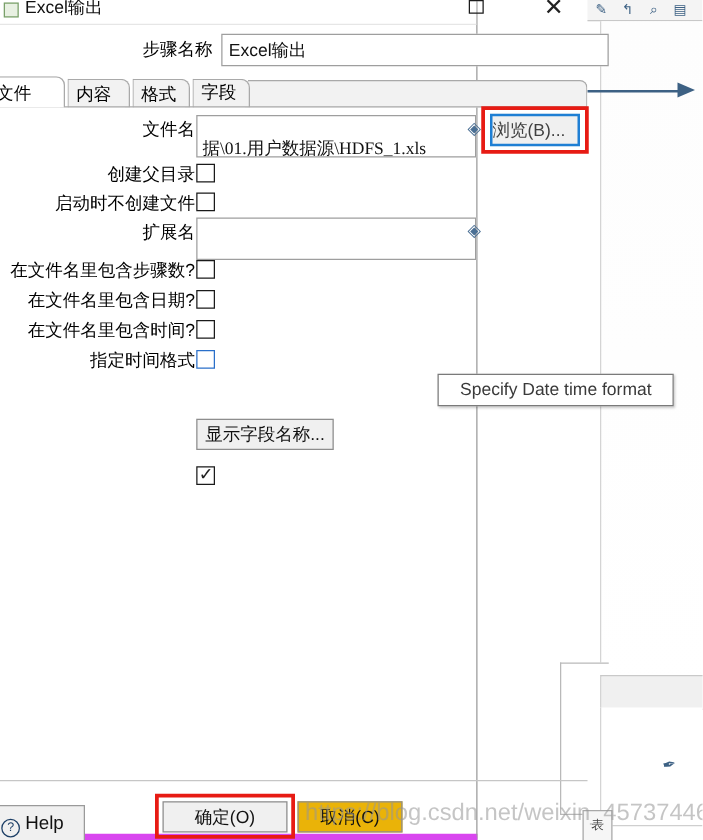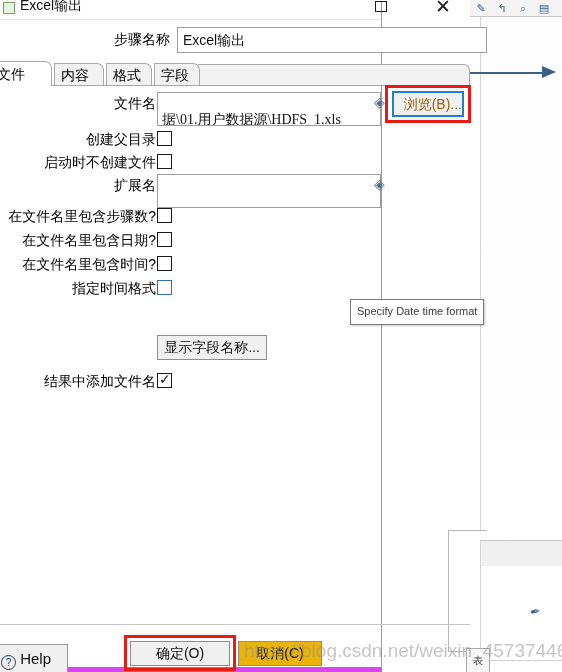--- a/index.html
+++ b/index.html
@@ -226,21 +226,21 @@
   .tab.active {
     background: #ffffff;
     top: 0;
     height: 25px;
     line-height: 24px;
     z-index: 3;
   }
   #tab-0 { left: -10px; width: 62px; }
   #tab-1 { left: 54px; width: 50px; }
   #tab-2 { left: 106px; width: 46px; }
-  #tab-3 { left: 154px; width: 46px; }
+  #tab-3 { left: 154px; width: 46px; font-family: Liberation Mono, monospace; }
   #tab-rest {
     position: absolute;
     left: 198px; top: 3px;
     width: 272px; height: 22px;
     border-top: 1px solid #a9a9a9;
     border-right: 1px solid #a9a9a9;
     background: #f2f2f2;
     border-radius: 0 6px 0 0;
     box-sizing: border-box;
   }
@@ -317,23 +317,23 @@
     box-sizing: border-box;
   }
   #browse-btn {
     position: absolute;
     left: 392px; top: 90px;
     width: 72px; height: 26px;
     border: 2px solid #1f7fd4;
     background: #f0f0f0;
     box-sizing: border-box;
     font-size: 14px;
-    text-align: right;
+    text-align: left;
     line-height: 22px;
-    color: #a16207;
+    color: #404040;
   }
 
   
   #row-ext { top: 174px; }
   #ext-input { width: 224px; }
   #ext-diamond {
     position: absolute;
     left: 374px; top: 3px;
     width: 13px; height: 13px;
     color: #4a6f94;
@@ -349,23 +349,23 @@
   }
 
   
   #tooltip {
     position: absolute;
     left: 350px; top: 298px;
     height: 24px;
     background: #ffffff;
     border: 1px solid #7a7a7a;
     box-shadow: 1px 1px 2px rgba(0,0,0,0.22);
-    font-size: 11px;
+    font-size: 14px;
     line-height: 22px;
-    padding: 0 6px;
+    padding: 0 17px;
     color: #3a3a3a;
     white-space: nowrap;
     z-index: 8;
   }
 
   
   #fields-btn {
     position: absolute;
     left: 157px; top: 334px;
     width: 110px; height: 25px;
@@ -546,21 +546,20 @@
     <div class="lbl">指定时间格式</div>
     <div class="cb blue"></div>
   </div>
 
 
   <div id="tooltip">Specify Date time format</div>
 
   <div id="fields-btn">显示字段名称...</div>
 
   <div class="row" style="top:370px">
-    <div class="lbl">结果中添加文件名</div>
     <div class="cb checked"></div>
   </div>
 
   <div id="bottom-sep"></div>
   <div id="help-btn">
     <span id="help-icon">?</span>
     <span>Help</span>
   </div>
   <div id="ok-highlight"></div>
   <div id="ok-btn">确定(O)</div>

